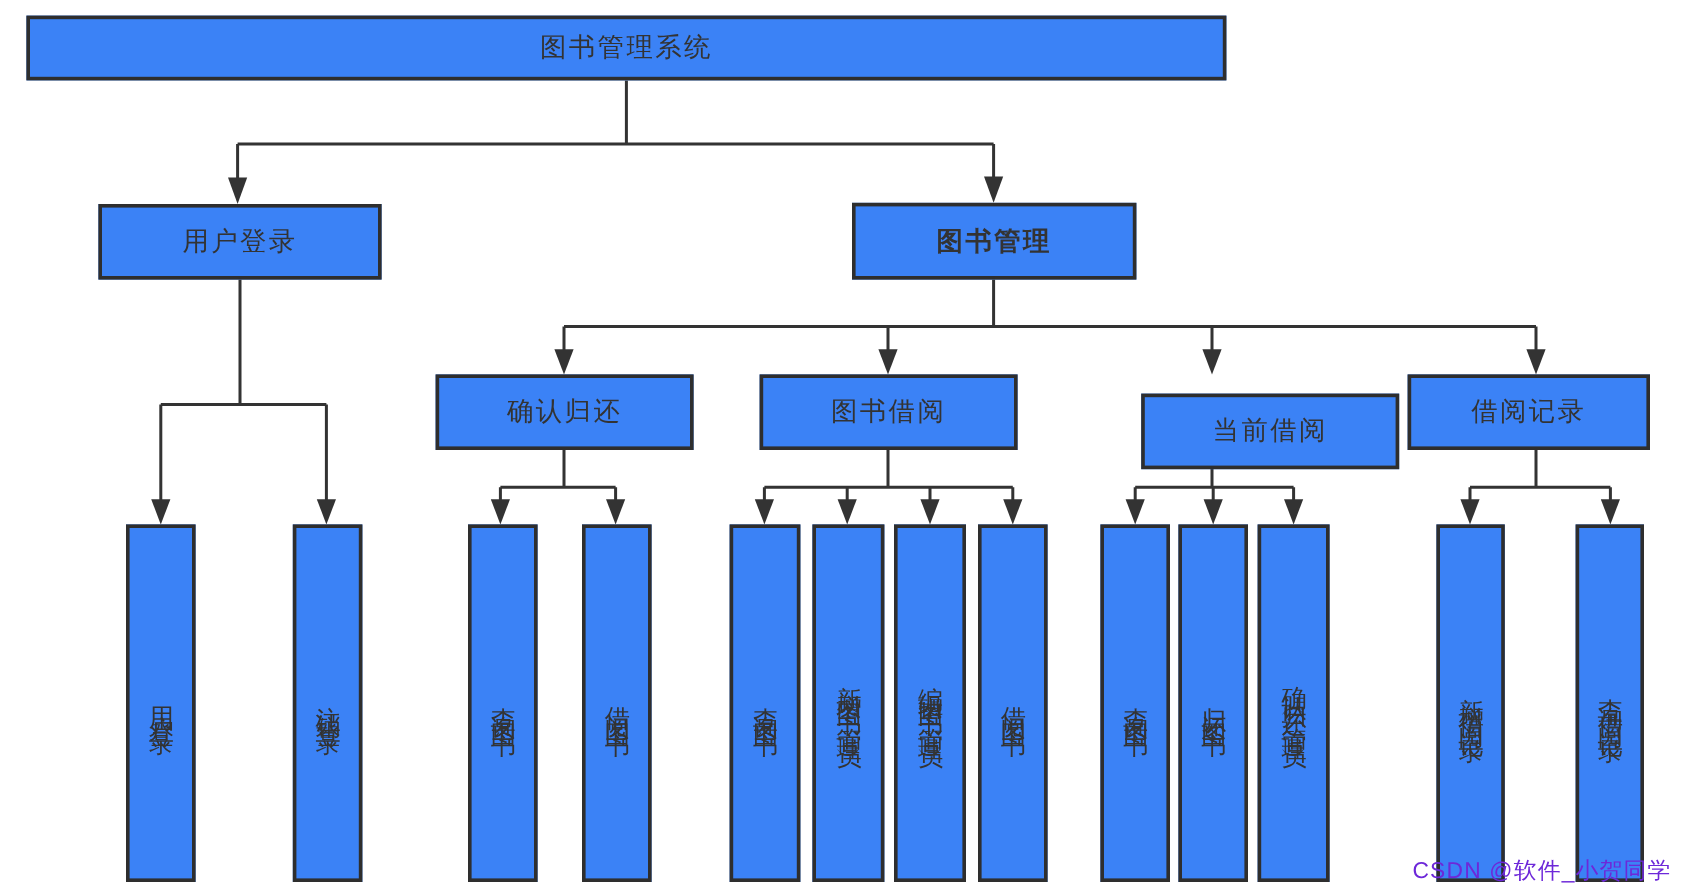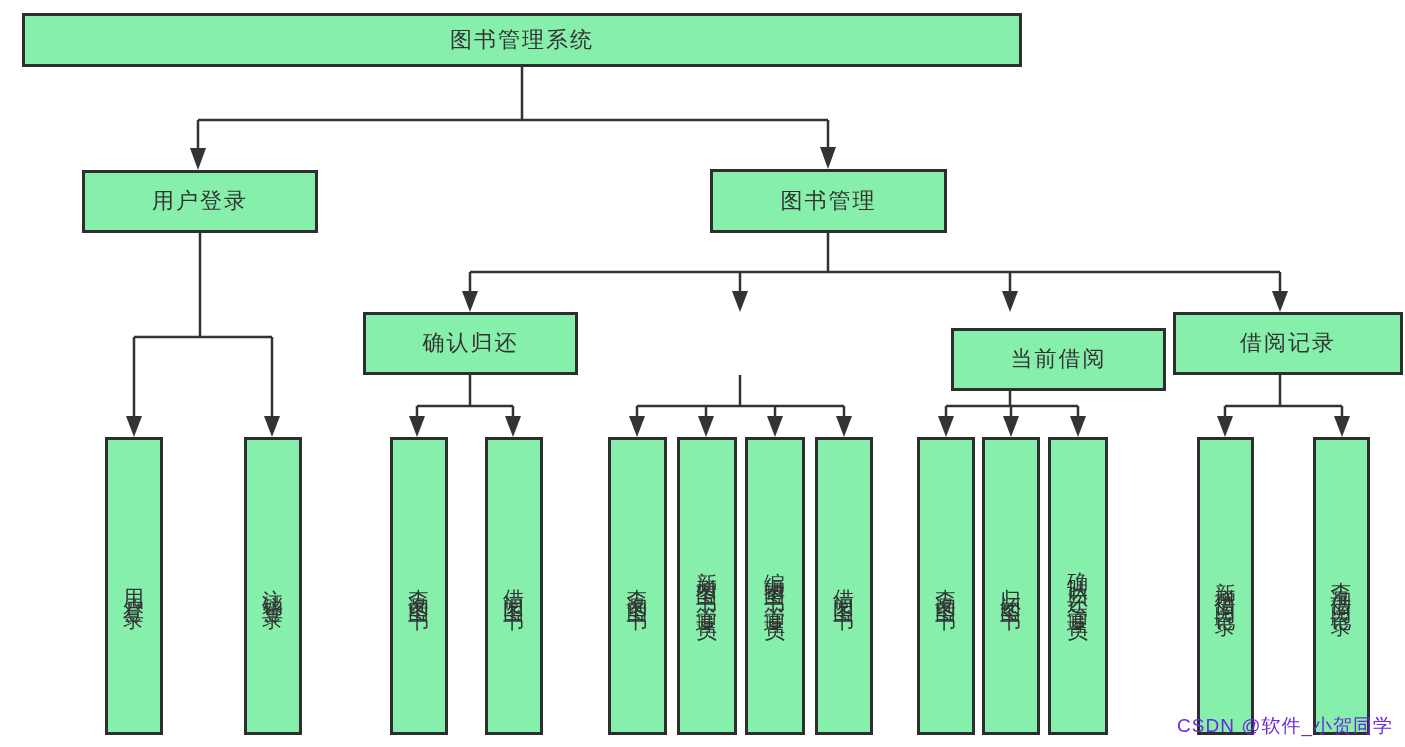--- a/index.html
+++ b/index.html
@@ -17,21 +17,21 @@
   .connectors {
     position: absolute;
     left: 0; top: 0;
     width: 1405px; height: 747px;
     pointer-events: none;
   }
   .box {
     position: absolute;
     box-sizing: border-box;
     border: 3px solid #2e2e2e;
-    background: #86efac;
+    background: #3b82f6;
     color: #333333;
     display: flex;
     align-items: center;
     justify-content: center;
     text-align: center;
   }
   .h-box {
     font-size: 22px;
     letter-spacing: 2px;
     line-height: 1.1;
@@ -98,31 +98,34 @@
     </g>
   </svg>
 
   <div class="box h-box" style="left:22px; top:13px; width:1000px; height:54px;">
     <span>图书管理系统</span>
   </div>
 
   <div class="box h-box" style="left:82px; top:170px; width:236px; height:63px;">
     <span>用户登录</span>
   </div>
-  <div class="box h-box" style="left:710px; top:169px; width:237px; height:64px;">
+  <div class="box h-box" style="left:710px; top:169px; width:237px; height:64px;font-weight:bold;">
     <span>图书管理</span>
   </div>
 
   <div class="box h-box" style="left:363px; top:312px; width:215px; height:63px;">
     <span>确认归还</span>
   </div>
+  <div class="box h-box" style="left:633px; top:312px; width:215px; height:63px;">
+    <span>图书借阅</span>
+  </div>
   <div class="box h-box" style="left:903px; top:328px; width:215px; height:63px;margin-left:48px;">
     <span>当前借阅</span>
   </div>
-  <div class="box h-box" style="left:1173px; top:312px; width:230px; height:63px;text-align:center;">
+  <div class="box h-box" style="left:1173px; top:312px; width:202px; height:63px;text-align:center;">
     <span>借阅记录</span>
   </div>
 
   <div class="box v-box" style="left:105px; top:437px; width:58px; height:298px;">
     <span>用户登录</span>
   </div>
   <div class="box v-box" style="left:244px; top:437px; width:58px; height:298px;">
     <span>注销登录</span>
   </div>
 

